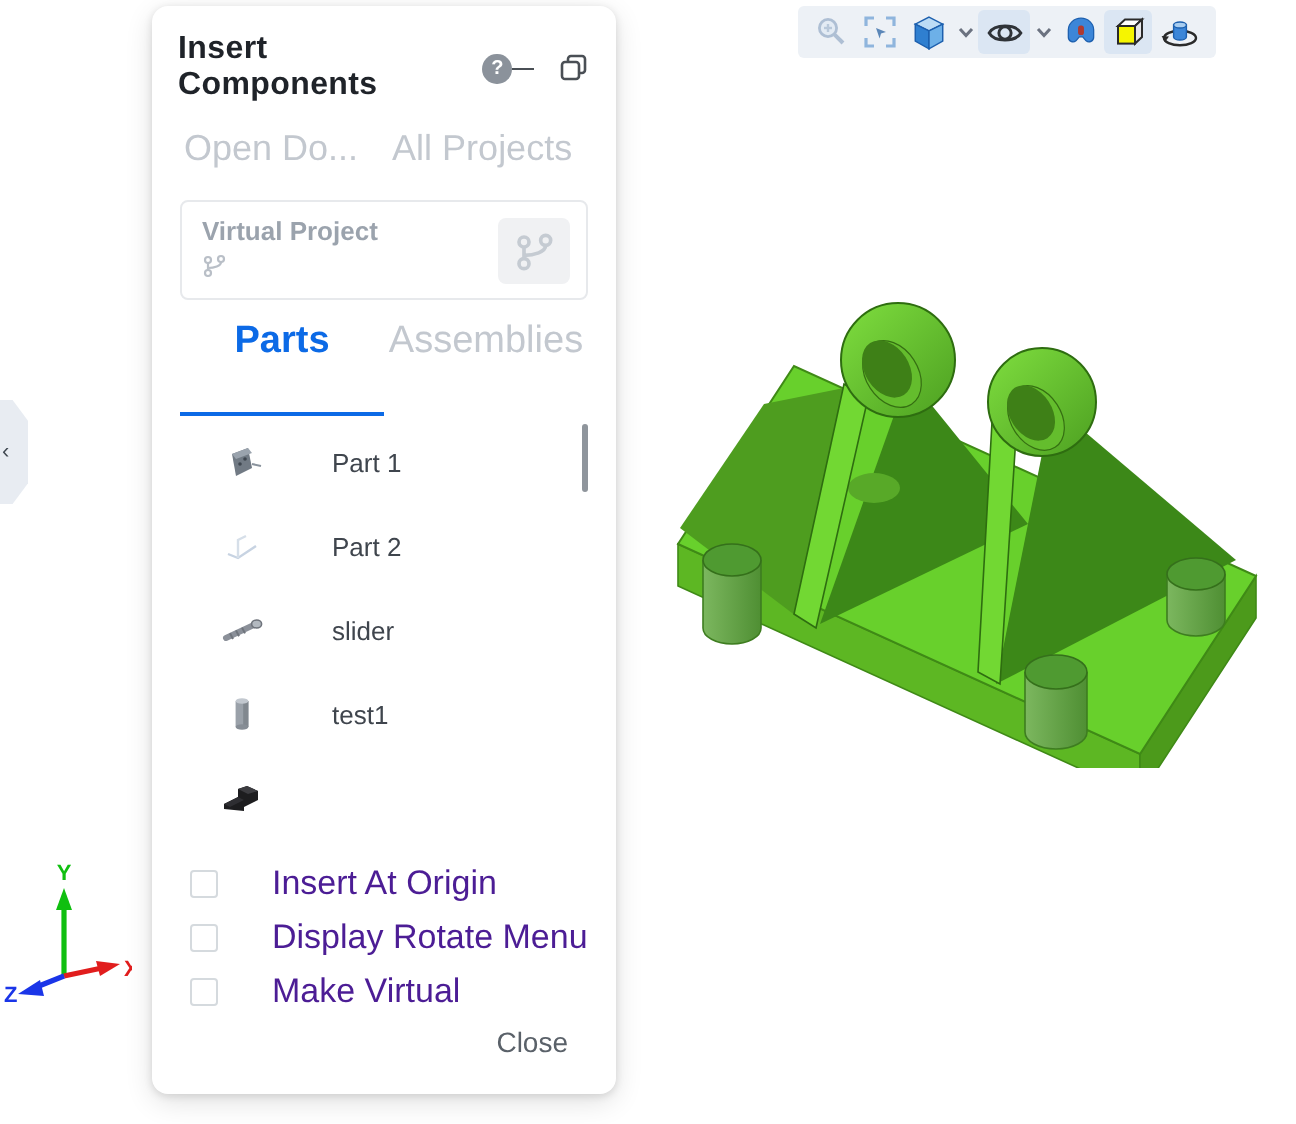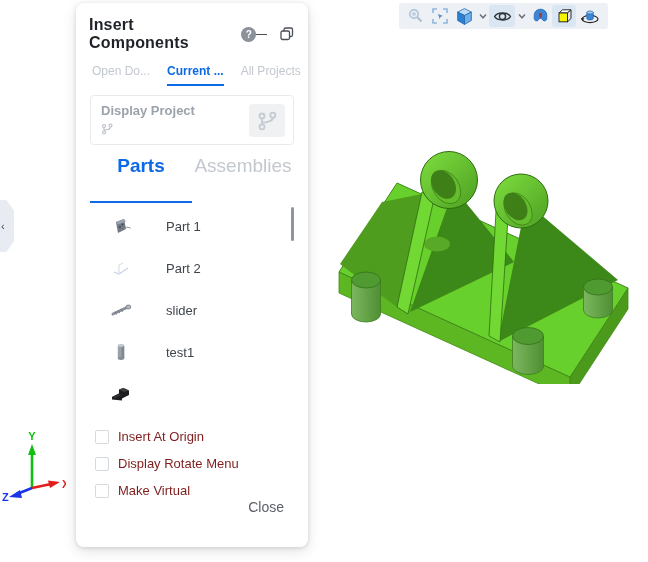--- a/index.html
+++ b/index.html
@@ -24,21 +24,21 @@
   .panel-title { font-size:16px; font-weight:700; color:#1f2329; letter-spacing:.2px; }
   .help-badge { width:15px; height:15px; border-radius:50%; background:#8b929b; color:#fff;
     font-size:10px; font-weight:700; display:flex; align-items:center; justify-content:center;
     margin-left:7px; }
   .win-controls { margin-left:auto; display:flex; align-items:center; gap:13px; }
   .min-btn { width:11px; height:12px; position:relative; cursor:pointer; }
   .min-btn::after { content:""; position:absolute; left:0; right:0; top:6px;
     border-top:1.7px solid #4a4f55; }
 
   .doc-tabs { display:flex; gap:17px; padding:8px 16px 0 16px; }
-  .doc-tab { font-size:12px; color:#c3c8cf; padding-bottom:6px; cursor:pointer; white-space:nowrap; }
+  .doc-tab { font-size:18px; color:#c3c8cf; padding-bottom:6px; cursor:pointer; white-space:nowrap; }
   .doc-tab.active { color:#0c6ae6; font-weight:700; border-bottom:2.5px solid #0c6ae6; }
 
   .project-card { margin:9px 14px 0 14px; border:1px solid #e7e9ec; border-radius:4px;
     height:50px; position:relative; padding:7px 10px; cursor:pointer; }
   .project-name { font-size:13px; font-weight:700; color:#9ba3ad; }
   .project-branch-sm { margin-top:3px; color:#b9bfc7; }
   .project-branch-btn { position:absolute; right:8px; top:8px; width:36px; height:33px;
     background:#f0f1f3; border-radius:4px; display:flex; align-items:center;
     justify-content:center; color:#c5cbd2; cursor:pointer; }
 
@@ -58,23 +58,23 @@
   .part-thumb { width:26px; height:22px; margin-left:16px; display:flex;
     align-items:center; justify-content:center; flex:none; }
   .part-label { margin-left:32px; font-size:13px; color:#3f454d; white-space:nowrap; }
   .scroll-thumb { position:absolute; right:6px; top:2px; width:3px; height:34px;
     background:#8f959c; border-radius:2px; cursor:pointer; }
 
   .options { margin:6px 0 0 19px; }
   .option-row { height:27px; display:flex; align-items:center; }
   .checkbox { width:14px; height:14px; border:1px solid #d5dade; border-radius:2px;
     background:#fff; cursor:pointer; flex:none; }
-  .option-label { margin-left:9px; font-size:13px; color:#7f1d1d; }
-
-  .close-btn { position:absolute; right:24px; bottom:32px; font-size:14px;
+  .option-label { margin-left:27px; font-size:17px; color:#4c1d95; }
+
+  .close-btn { position:absolute; right:24px; bottom:18px; font-size:14px;
     color:#5a6169; cursor:pointer; }
 
   
   .view-toolbar { position:absolute; left:399px; top:3px; height:26px; z-index:4;
     background:#edf1f6; border-radius:3px; display:flex; align-items:center; padding:0 5px; }
   .tb-item { height:22px; display:flex; align-items:center; justify-content:center;
     border-radius:3px; cursor:pointer; }
   .tb-icon { width:24px; }
   .tb-chevron { width:13px; }
   .tb-item.hl { background:#dbe6f3; }
@@ -233,26 +233,25 @@
         <span class="min-btn"></span>
         <svg width="14" height="14" viewBox="0 0 14 14">
           <rect x="4" y="1" width="8.5" height="8.5" rx="1.5" fill="#fff" stroke="#4a4f55" stroke-width="1.3"></rect>
           <rect x="1" y="4" width="8.5" height="8.5" rx="1.5" fill="#fff" stroke="#4a4f55" stroke-width="1.3"></rect>
         </svg>
       </span>
     </div>
 
     <div class="doc-tabs">
       <div class="doc-tab">Open Do...</div>
-      <div class="doc-tab active">Current ...</div>
       <div class="doc-tab">All Projects</div>
     </div>
 
     <div class="project-card">
-      <div class="project-name">Display Project</div>
+      <div class="project-name">Virtual Project</div>
       <div class="project-branch-sm">
         <svg width="12" height="12" viewBox="0 0 12 12">
           <circle cx="3" cy="3" r="1.5" fill="none" stroke="currentColor" stroke-width="1.1"></circle>
           <circle cx="9.5" cy="2.5" r="1.5" fill="none" stroke="currentColor" stroke-width="1.1"></circle>
           <circle cx="3" cy="9.5" r="1.5" fill="none" stroke="currentColor" stroke-width="1.1"></circle>
           <path d="M3,4.5 V8 M3,7 C6,7 9.5,6 9.5,4" fill="none" stroke="currentColor" stroke-width="1.1"></path>
         </svg>
       </div>
       <div class="project-branch-btn">
         <svg width="20" height="20" viewBox="0 0 12 12">

